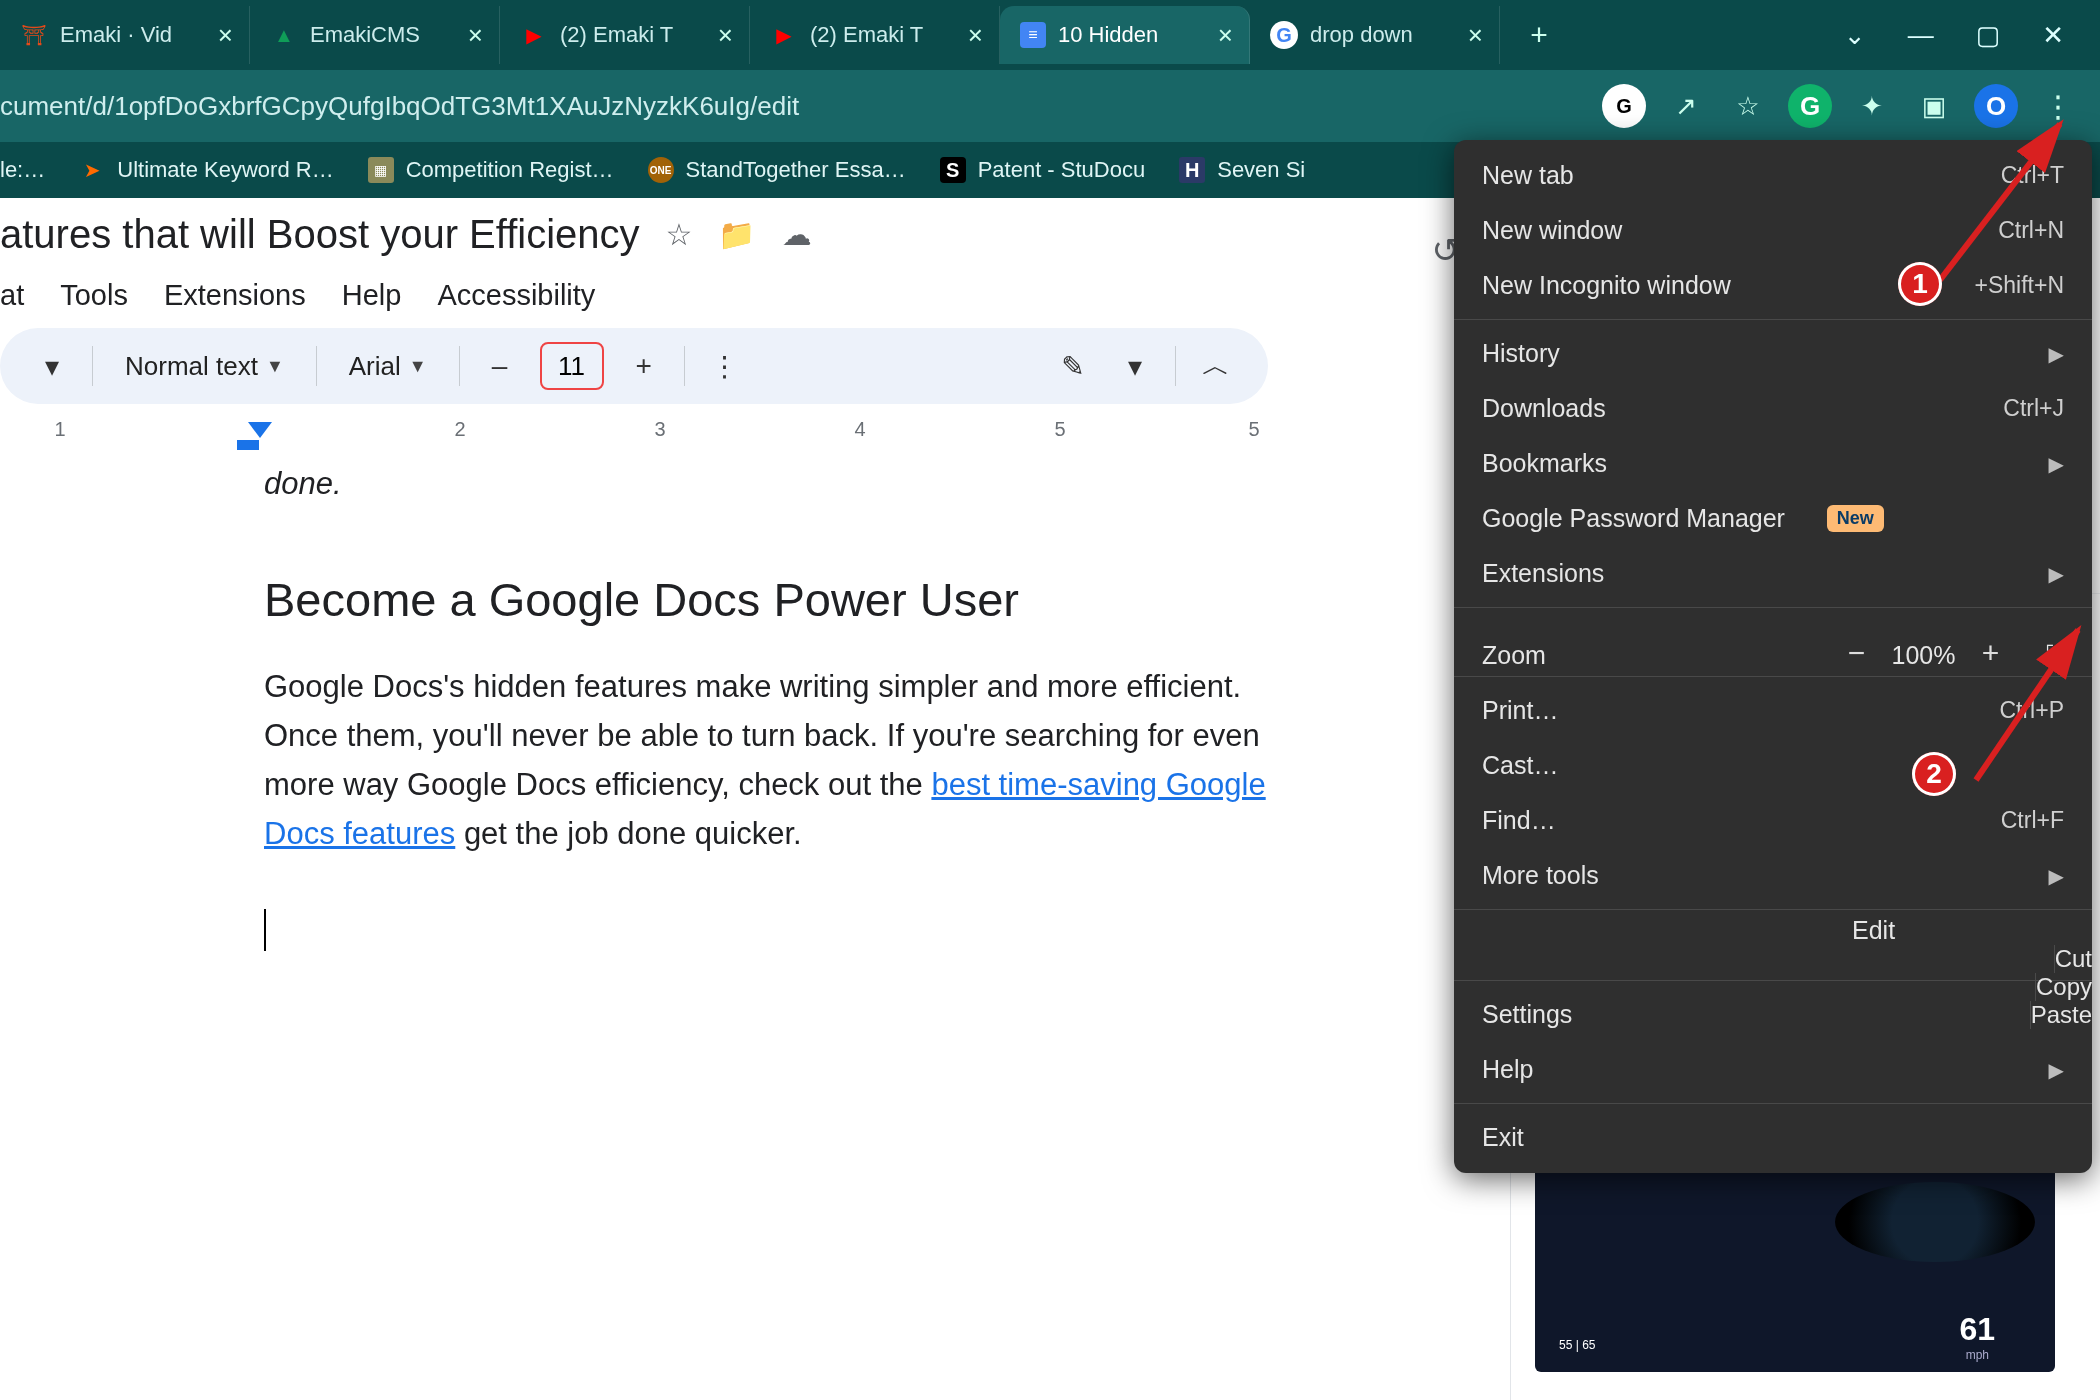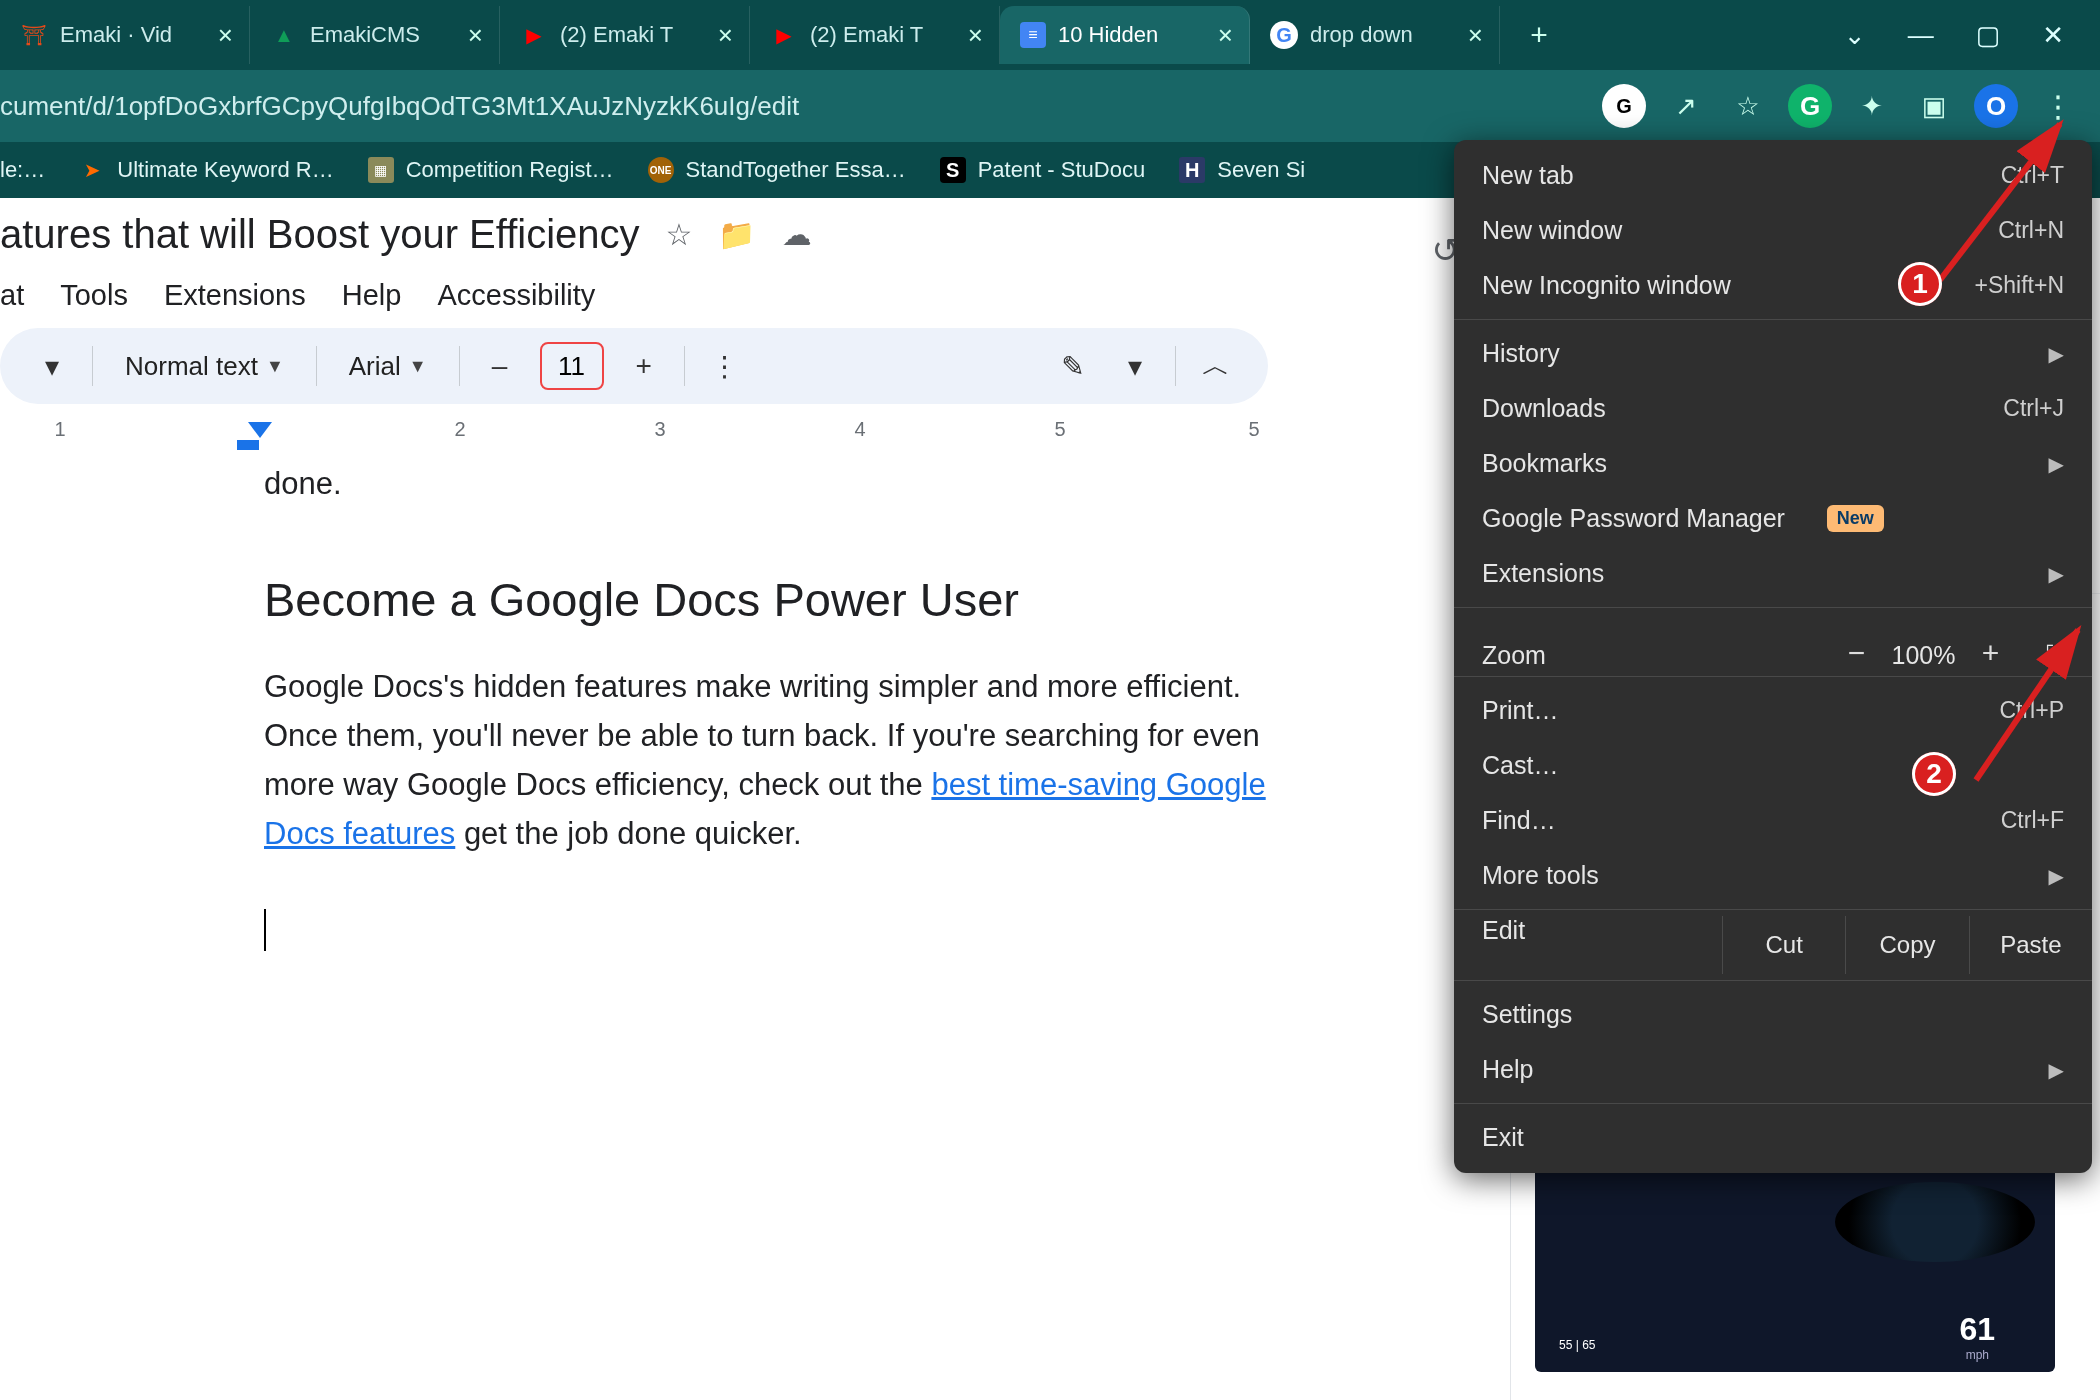--- a/index.html
+++ b/index.html
@@ -46,21 +46,21 @@
   .tb-btn { width:44px; height:44px; display:flex; align-items:center; justify-content:center; font-size:28px; color:#333; cursor:pointer; border-radius:6px; }
   .fontsize-box { border:2px solid #ef4444; border-radius:8px; width:64px; height:48px; display:flex; align-items:center; justify-content:center; font-size:26px; }
   .tb-right { margin-left:auto; display:flex; align-items:center; gap:18px; }
 
   .ruler { position:relative; height:50px; margin-top:8px; width:1260px; }
   .ruler .num { position:absolute; top:6px; font-size:20px; color:#6a6f75; transform:translateX(-50%); }
   .ruler .indent { position:absolute; top:10px; left:248px; width:0; height:0; border-left:12px solid transparent; border-right:12px solid transparent; border-top:16px solid #1a73e8; }
   .ruler .indent2 { position:absolute; top:28px; left:248px; width:22px; height:10px; background:#1a73e8; transform:translateX(-11px); }
 
   .page { position:relative; padding-left:264px; padding-top:4px; width:1300px; font-family: Arial, sans-serif; }
-  .done { font-size:31px; color:#202124; }
+  .done { font-size:31px; color:#202124;font-style:italic; }
   .h2 { font-size:47px; color:#202124; margin-top:70px; letter-spacing:0; }
   .para { font-size:31px; color:#202124; line-height:1.58; margin-top:36px; }
   .para a { color:#1a73e8; text-decoration:underline; }
   .caret { margin-top:50px; width:2px; height:42px; background:#000; }
 
   
   .explore { position:absolute; right:0; top:260px; width:590px; height:1080px; background:#fff; border-left:1px solid #e2e5e9; }
   .explore-head { display:flex; align-items:center; gap:26px; height:70px; padding:0 20px; }
   .explore-head .back { font-size:34px; cursor:pointer; }
   .explore-head .ht { font-size:30px; font-weight:bold; color:#222; }
@@ -85,21 +85,21 @@
   .chrome-menu { position:absolute; top:140px; right:8px; width:638px; background:#2f2f2f; border-radius:12px; box-shadow:0 6px 30px rgba(0,0,0,0.6); padding:8px 0; z-index:1000; color:#e6e6e6; font-size:25px; }
   .mrow { display:flex; align-items:center; justify-content:space-between; height:55px; padding:0 28px; cursor:pointer; }
   .mrow .ml { display:flex; align-items:center; gap:14px; }
   .mrow .short { color:#cfcfcf; font-size:23px; }
   .mdiv { height:1px; background:#494949; margin:6px 0; }
   .zoomrow { display:flex; align-items:flex-end; height:56px; padding:0 28px; }
   .zoomrow .zl { flex:1; }
   .zoomrow .zbtn { width:44px; text-align:center; font-size:30px; cursor:pointer; color:#ddd; }
   .zoomrow .zval { width:90px; text-align:center; font-size:25px; }
   .zoomrow .full { margin-left:34px; cursor:pointer; }
-  .editrow { display:flex; align-items:flex-start; height:58px; padding:0 0 0 28px; }
+  .editrow { display:flex; align-items:flex-end; height:58px; padding:0 0 0 28px;flex-direction:column; }
   .editrow .el { width:240px; }
   .editrow .ecell { flex:1; text-align:center; border-left:1px solid #4a4a4a; height:100%; display:flex; align-items:center; justify-content:center; cursor:pointer; font-size:24px; }
   .newbadge { background:#fdba74; color:#0a3b66; font-size:18px; font-weight:bold; padding:3px 10px; border-radius:6px; }
   .chev-r { color:#bcbcbc; font-size:20px; }
 
   
   .ann { position:absolute; width:44px; height:44px; border-radius:50%; background:#d92020; color:#fff; font-size:28px; font-weight:bold; display:flex; align-items:center; justify-content:center; box-shadow:0 0 0 3px #fff inset; z-index:2000; }
   .arrow-svg { position:absolute; z-index:1999; }
 </style>
 </head>

